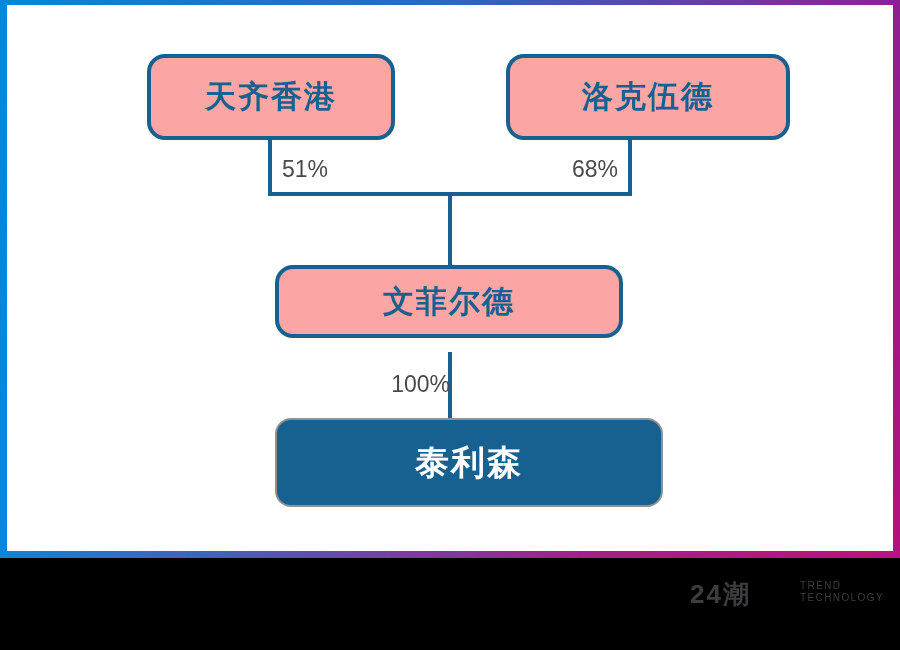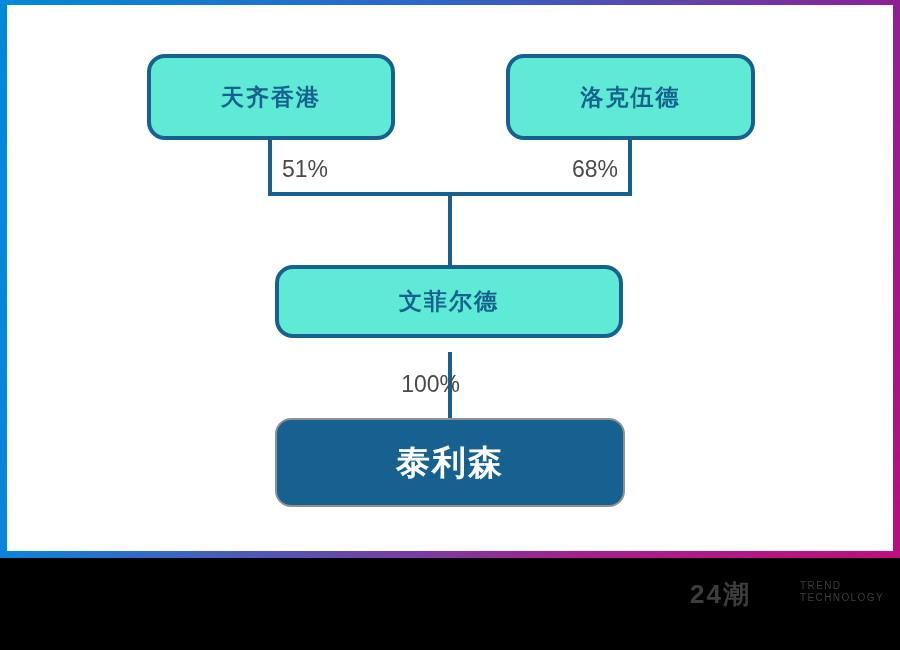--- a/index.html
+++ b/index.html
@@ -20,32 +20,32 @@
   .frame-right  { left:893px; top:0; width:7px; height:558px;
                   background: linear-gradient(to bottom, #8e2093 0%, #b50f7e 100%); }
   .frame-bottom { left:0; top:551px; width:900px; height:7px;
                   background: linear-gradient(to right, #0b85d9 0%, #a81e8e 65%, #bf0f7e 100%); }
 
   .white-area { left:7px; top:5px; width:886px; height:546px; background:#ffffff; }
 
   
   .node {
     box-sizing: border-box;
-    background: #5eead4;
+    background: #fca5a5;
     border: 4px solid #16618f;
     border-radius: 18px;
     display: flex; align-items: center; justify-content: center;
-    font-size: 23px; font-weight: 700; color: #16618f;
+    font-size: 31px; font-weight: 700; color: #16618f;
     letter-spacing: 2px;
   }
   .node-tianqi    { left:147px; top:54px;  width:248px; height:86px; }
-  .node-rockwood  { left:506px; top:54px;  width:249px; height:86px; }
+  .node-rockwood  { left:506px; top:54px;  width:284px; height:86px; }
   .node-windfield { left:275px; top:265px; width:348px; height:73px; }
   .node-talison   {
-    left:275px; top:418px; width:350px; height:89px;
+    left:275px; top:418px; width:388px; height:89px;
     box-sizing: border-box;
     background: #16618f;
     border: 2px solid #919191;
     border-radius: 16px;
     display: flex; align-items: center; justify-content: center;
     font-size: 34px; font-weight: 700; color: #ffffff;
     letter-spacing: 2px;
   }
 
   
@@ -56,21 +56,21 @@
   .line-v-down      { left:448px; top:192px; width:4px;   height:73px; }
   .line-v-talison   { left:448px; top:352px; width:4px;   height:66px; }
 
   
   .pct {
     font-size: 23px; color: #4a4a4b; line-height: 30px;
     white-space: nowrap;
   }
   .pct-51  { left:282px;  top:154px; text-align:left; }
   .pct-49  { right:282px; top:154px; text-align:right; }
-  .pct-100 { right:440px; top:369px; text-align:right; }
+  .pct-100 { right:450px; top:369px; text-align:right; }
 
   
   .brand-mark {
     left:690px; top:572px;
     font-size: 26px; font-weight: 700; color: #3d3d40;
     letter-spacing: 2px; line-height: 44px;
     white-space: nowrap;
   }
   .brand-tagline {
     left:800px; top:580px;

